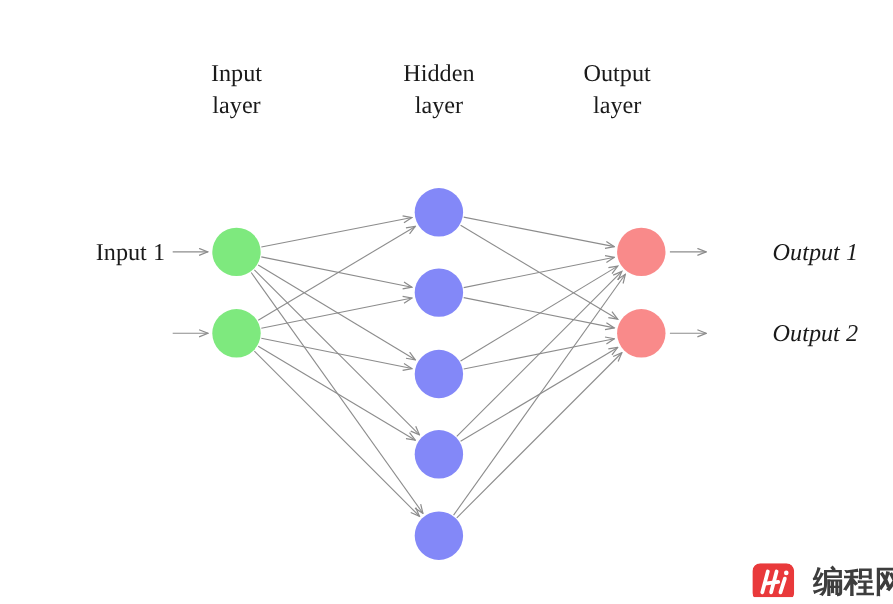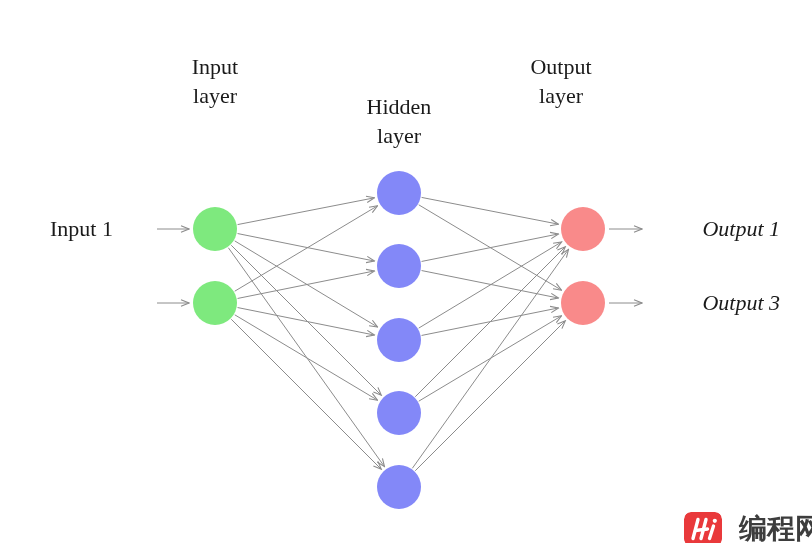--- a/index.html
+++ b/index.html
@@ -24,21 +24,21 @@
     color: #1a1a1a;
     white-space: pre-line;
   }
   .iolabel {
     position: absolute;
     font-size: 22px;
     height: 28px;
     line-height: 28px;
     color: #1a1a1a;
   }
-  .iolabel.left  { width: 100px; text-align: left; }
+  .iolabel.left  { width: 100px; text-align: right; }
   .iolabel.right { width: 130px; text-align: right; font-style: italic; }
   .wm {
     position: absolute;
     left: 684px;
     top: 512px;
     display: flex;
     align-items: center;
     gap: 17px;
   }
   .wm-logo {
@@ -97,28 +97,28 @@
       <circle cx="399" cy="266" r="22" fill="#8388f8"></circle>
       <circle cx="399" cy="340" r="22" fill="#8388f8"></circle>
       <circle cx="399" cy="413" r="22" fill="#8388f8"></circle>
       <circle cx="399" cy="487" r="22" fill="#8388f8"></circle>
       <circle cx="583" cy="229" r="22" fill="#f98a8a"></circle>
       <circle cx="583" cy="303" r="22" fill="#f98a8a"></circle>
     </svg>
 
   <div class="hdr" style="left: 145px; top: 52px;">Input
 layer</div>
-  <div class="hdr" style="left: 329px; top: 52px; margin-top: 40px;">Hidden
+  <div class="hdr" style="left: 329px; top: 52px;">Hidden
 layer</div>
   <div class="hdr" style="left: 491px; top: 52px;">Output
 layer</div>
 
   <div class="iolabel left" style="top: 215px; left: 50px;">Input 1</div>
   <div class="iolabel right" style="top: 215px; left: 650px;">Output 1</div>
-  <div class="iolabel right" style="top: 289px; left: 650px;">Output 3</div>
+  <div class="iolabel right" style="top: 289px; left: 650px;">Output 2</div>
 
   <div class="wm">
     <svg class="wm-logo" id="wm-logo" viewBox="0 0 38 34">
       <rect x="0" y="0" width="38" height="34" rx="7" ry="7" fill="#e9393b"></rect>
       <g stroke="#ffffff" stroke-width="3.4" stroke-linecap="round" fill="none">
         <path d="M14 7.5 L9 26.5"></path>
         <path d="M22 7.5 L17 26.5"></path>
         <path d="M11.5 18.5 L23.5 17"></path>
         <path d="M29.5 14 L25.5 26.5"></path>
       </g>

